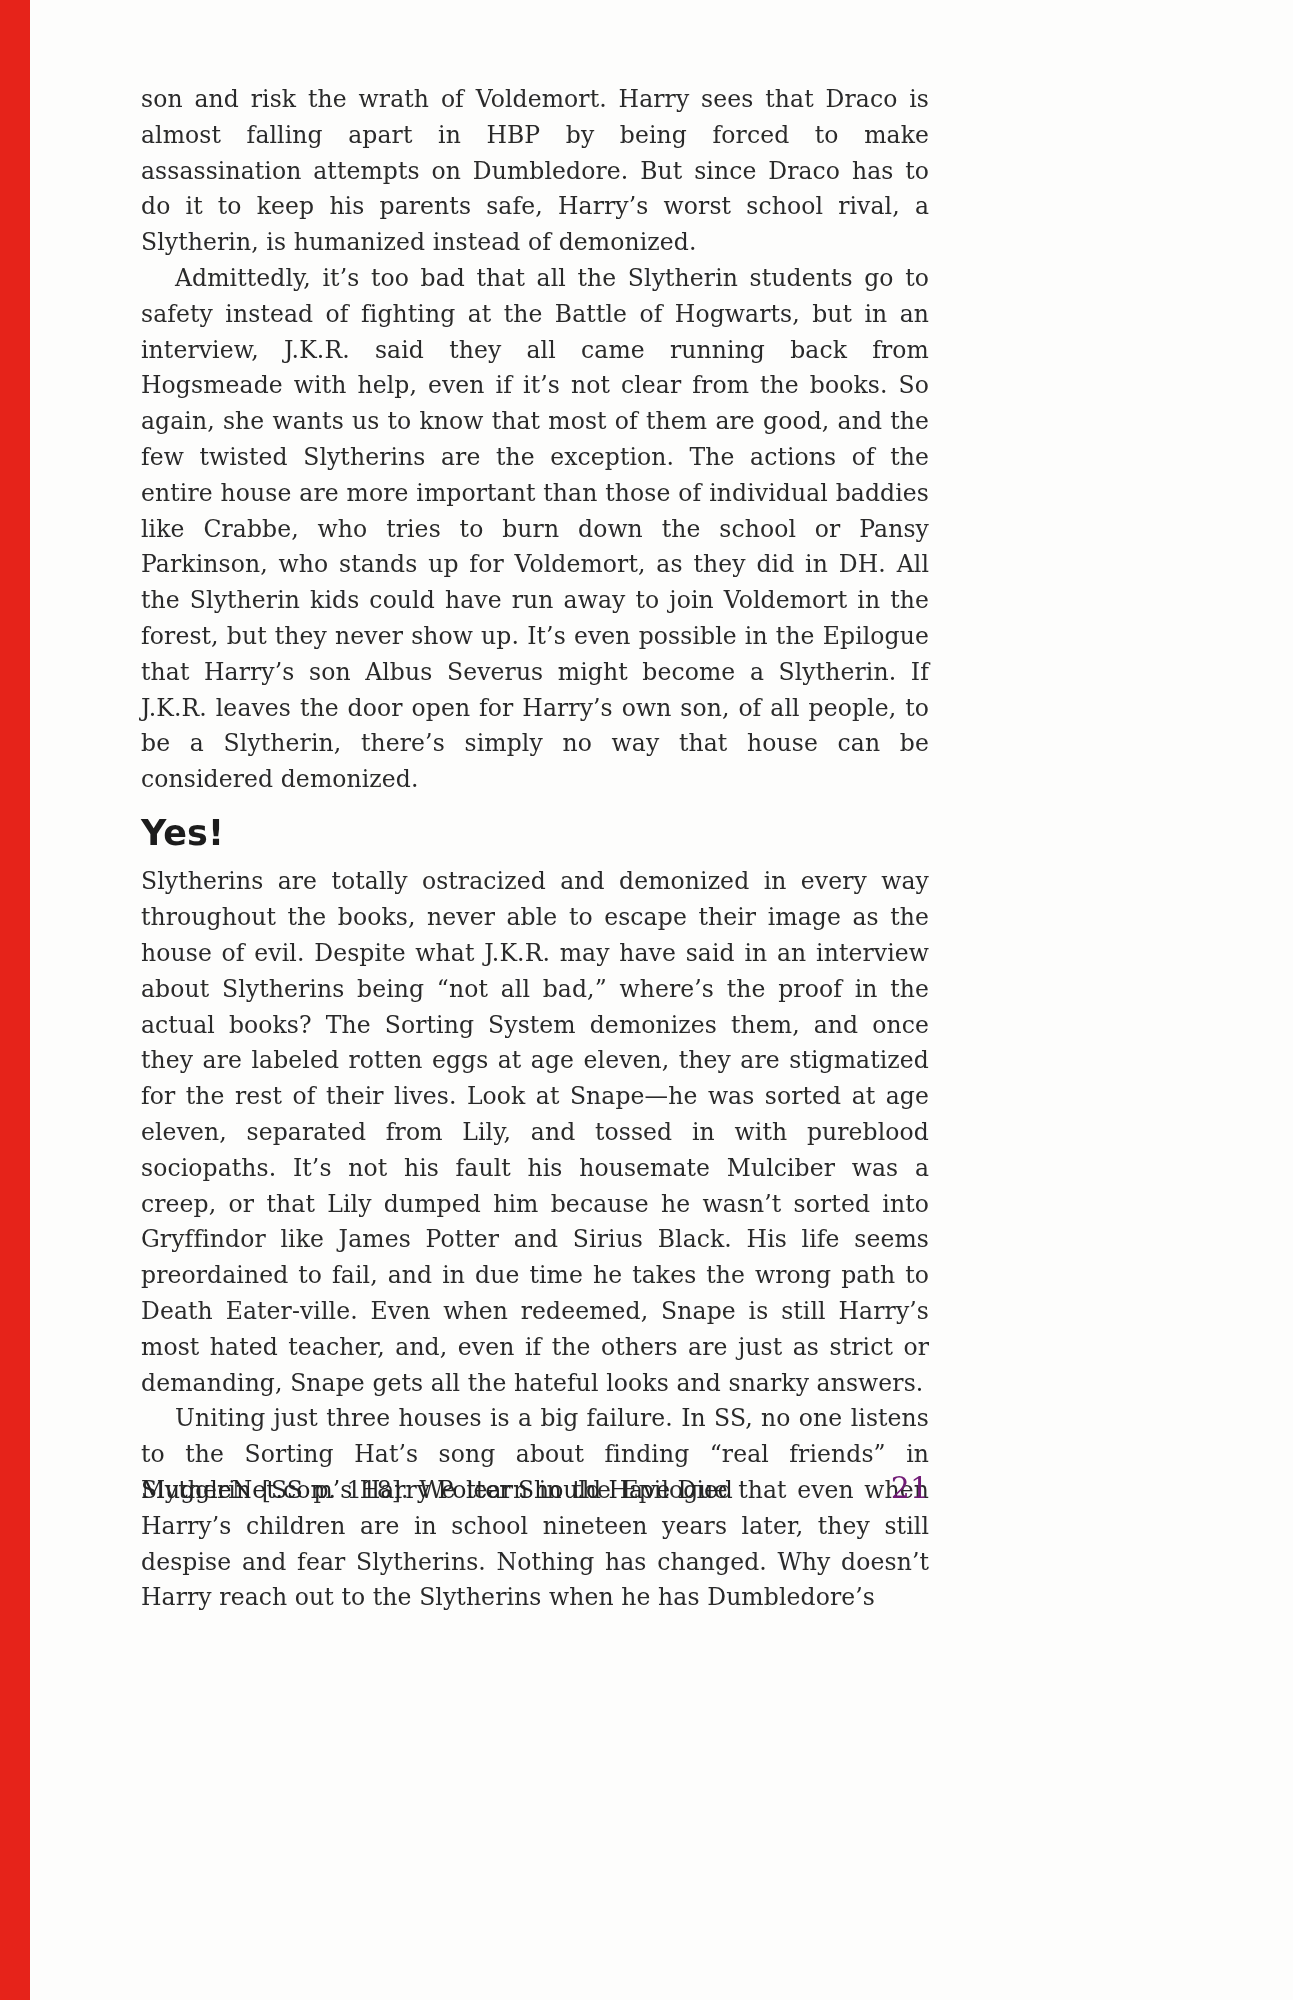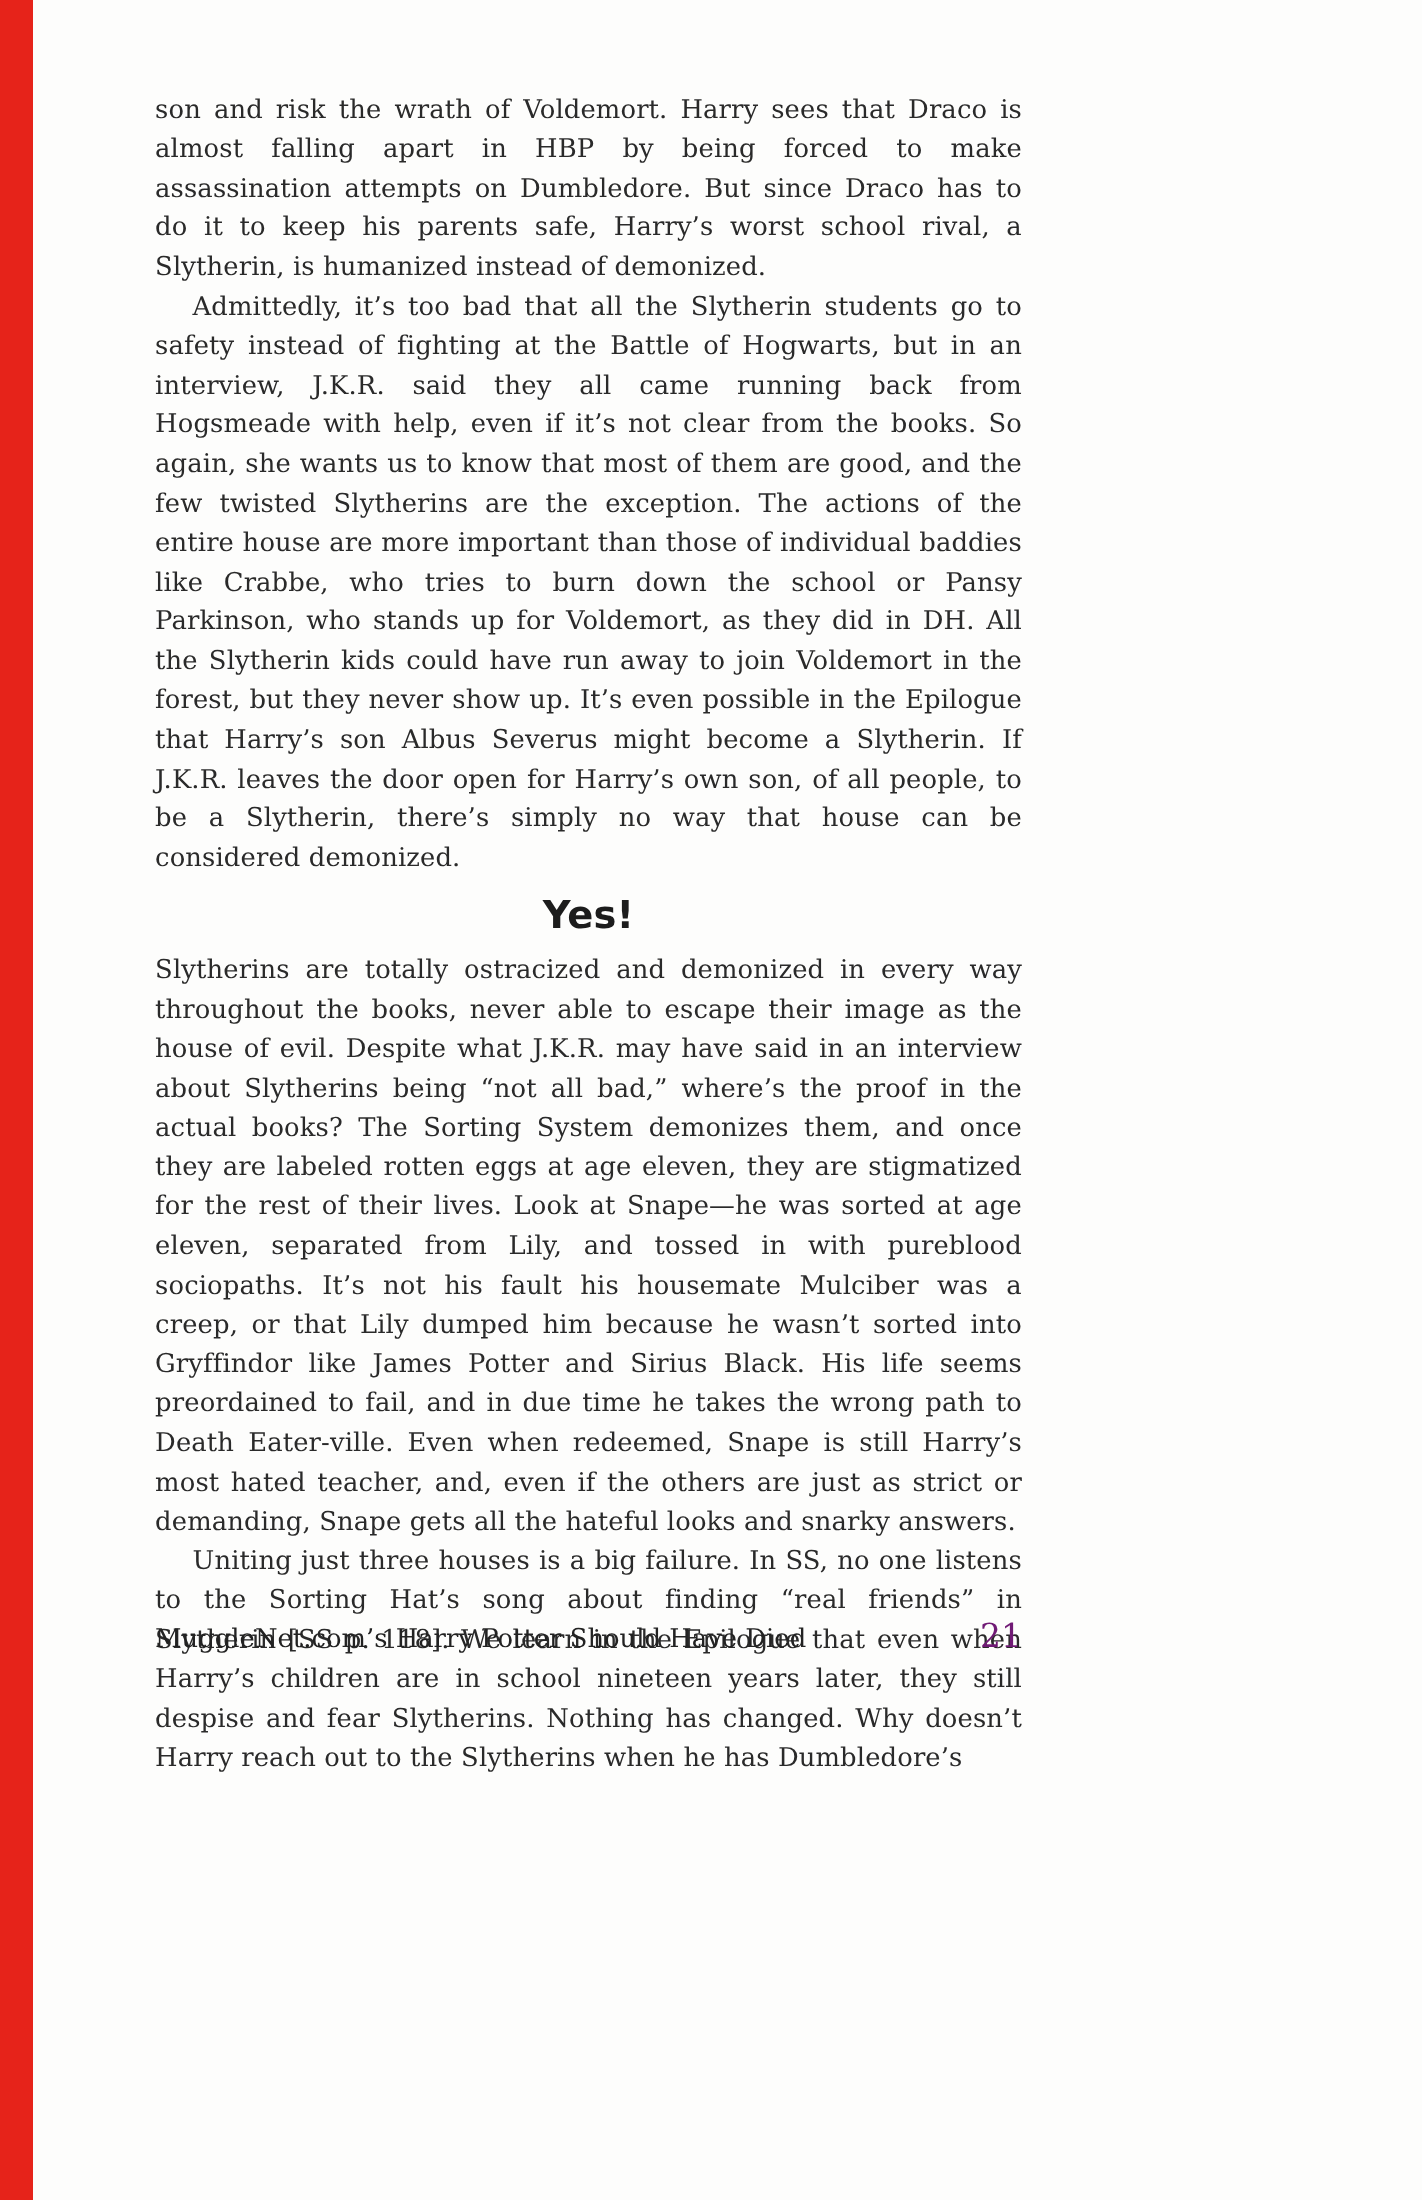--- a/index.html
+++ b/index.html
@@ -36,21 +36,21 @@
   }
   .text-block p { margin: 0; }
   .text-block p.indent { text-indent: 34px; }
   h2.section-heading {
     font-family: "DejaVu Sans", "Liberation Sans", sans-serif;
     font-weight: 700;
     font-size: 35px;
     line-height: 1.1;
     color: #1c1c1c;
     margin: 16px 0 12px 0;
-    text-align: center;
+    text-align: left;
   }
   .footer {
     position: absolute;
     left: 111px;
     top: 1470px;
     width: 788px;
     display: flex;
     justify-content: space-between;
     align-items: baseline;
   }

